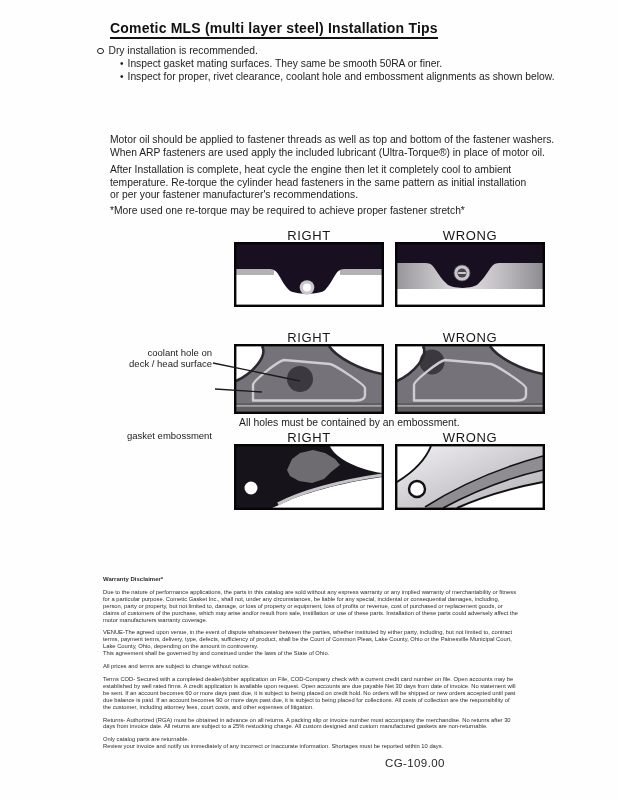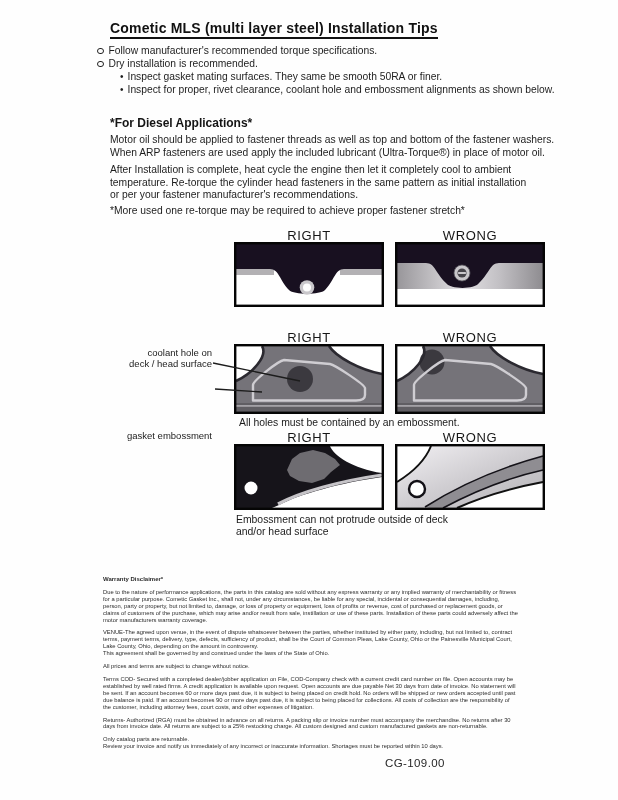--- a/index.html
+++ b/index.html
@@ -48,39 +48,34 @@
   .footer-code{left:385px;top:757px;font-size:11.5px;letter-spacing:0.4px;color:#262626;}
 </style>
 </head>
 <body>
 
 <div class="page">
 
   <div class="abs doc-title">Cometic MLS (multi layer steel) Installation Tips</div>
 
   <div class="abs bullets">
-    <div class="bullet-row">
-      <span class="obullet"></span>
-      <span>Follow manufacturer's recommended torque specifications.</span>
-    </div>
     <div class="bullet-row">
       <span class="obullet"></span>
       <span>Dry installation is recommended.</span>
     </div>
     <div class="bullet-row sub-row">
       <span class="fbullet">•</span>
       <span>Inspect gasket mating surfaces.  They same be smooth 50RA or finer.</span>
     </div>
     <div class="bullet-row sub-row">
       <span class="fbullet">•</span>
       <span>Inspect for proper, rivet clearance, coolant hole and embossment alignments as shown below.</span>
     </div>
   </div>
 
-  <div class="abs diesel-head">*For Diesel Applications*</div>
   <div class="abs para p1">Motor oil should be applied to fastener threads as well as top and bottom of the fastener washers.
 When ARP fasteners are used apply the included lubricant (Ultra-Torque®) in place of motor oil.</div>
   <div class="abs para p2">After Installation is complete, heat cycle the engine then let it completely cool to ambient
 temperature. Re-torque the cylinder head fasteners in the same pattern as initial installation
 or per your fastener manufacturer's recommendations.</div>
   <div class="abs para p3">*More used one re-torque may be required to achieve proper fastener stretch*</div>
 
   <div class="abs dg-header hx-l h1">RIGHT</div>
   <div class="abs dg-header hx-r h1">WRONG</div>
 
@@ -187,22 +182,20 @@
       <path d="M148 12 C104 24 66 40 30 63 L34 64 L50 64 C78 48 112 34 148 26 Z" fill="#8f8d92"></path>
       <path d="M148 12 C104 24 66 40 30 63" stroke="#141218" stroke-width="1.6" fill="none"></path>
       <path d="M148 26 C112 34 78 48 48 64" stroke="#141218" stroke-width="1.6" fill="none"></path>
       <path d="M36 2 C30 17 15 30 2 38" stroke="#111111" stroke-width="2" fill="none"></path>
       <path d="M148 38 C116 44 84 54 62 64" stroke="#111111" stroke-width="2" fill="none"></path>
       <circle cx="22" cy="45" r="8" fill="#ffffff" stroke="#121016" stroke-width="2.4"></circle>
       <rect x="1.2" y="1.2" width="147.6" height="63.6" fill="none" stroke="#050505" stroke-width="2.4"></rect>
     </svg>
   </div>
 
-  <div class="abs caption cap3">Embossment can not protrude outside of deck
-and/or head surface</div>
 
   <div class="abs fineprint">
     <p class="fp-head">Warranty Disclaimer*</p>
     <p>Due to the nature of performance applications, the parts in this catalog are sold without any express warranty or any implied warranty of merchantability or fitness for a particular purpose.  Cometic Gasket Inc., shall not, under any circumstances, be liable for any special, incidental or consequential damages, including, person, party or property, but not limited to, damage, or loss of property or equipment, loss of profits or revenue, cost of purchased or replacement goods, or claims of customers of the purchase, which may arise and/or result from sale, instillation or use of these parts.  Installation of these parts could adversely affect the motor manufacturers warranty coverage.</p>
     <p>VENUE-The agreed upon venue, in the event of dispute whatsoever between the parties, whether instituted by either party, including, but not limited to, contract terms, payment terms, delivery, type, defects, sufficiency of product, shall be the Court of Common Pleas, Lake County, Ohio or the Painesville Municipal Court, Lake County, Ohio, depending on the amount in controversy.
 This agreement shall be governed by and construed under the laws of the State of Ohio.</p>
     <p>All prices and terms are subject to change without notice.</p>
     <p>Terms COD- Secured with a completed dealer/jobber application on File, COD-Company check with a current credit card number on file.  Open accounts may be established by well rated firms.  A credit application is available upon request.  Open accounts are due payable Net 30 days from date of invoice.  No statement will be sent.  If an account becomes 60 or more days past due, it is subject to being placed on credit hold.  No orders will be shipped or new orders accepted until past due balance is paid.  If an account becomes 90 or more days past due, it is subject to being placed for collections.  All costs of collection are the responsibility of the customer, including attorney fees, court costs, and other expenses of litigation.</p>
     <p>Returns- Authorized (RGA) must be obtained in advance on all returns.  A packing slip or invoice number must accompany the merchandise.  No returns after 30 days from invoice date.  All returns are subject to a 25% restocking charge.  All custom designed and custom manufactured gaskets are non-returnable.</p>
     <p>Only catalog parts are returnable.

